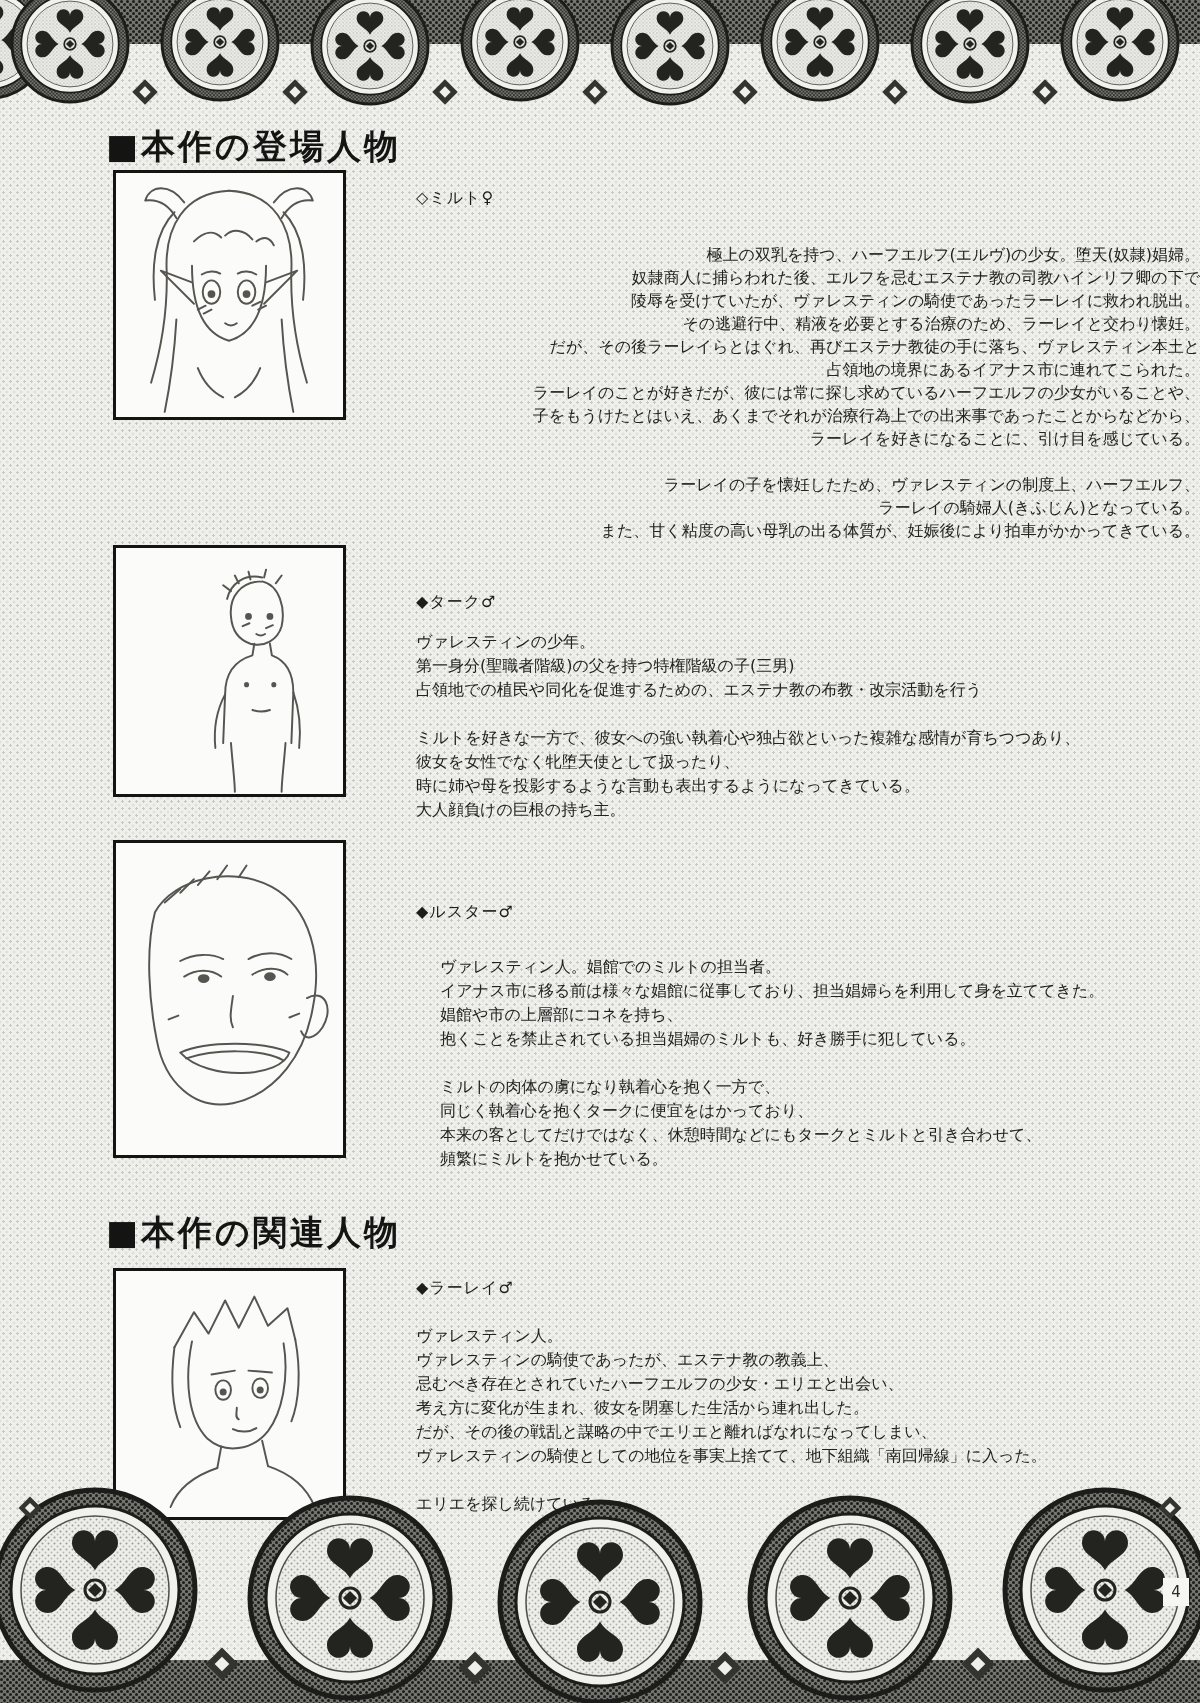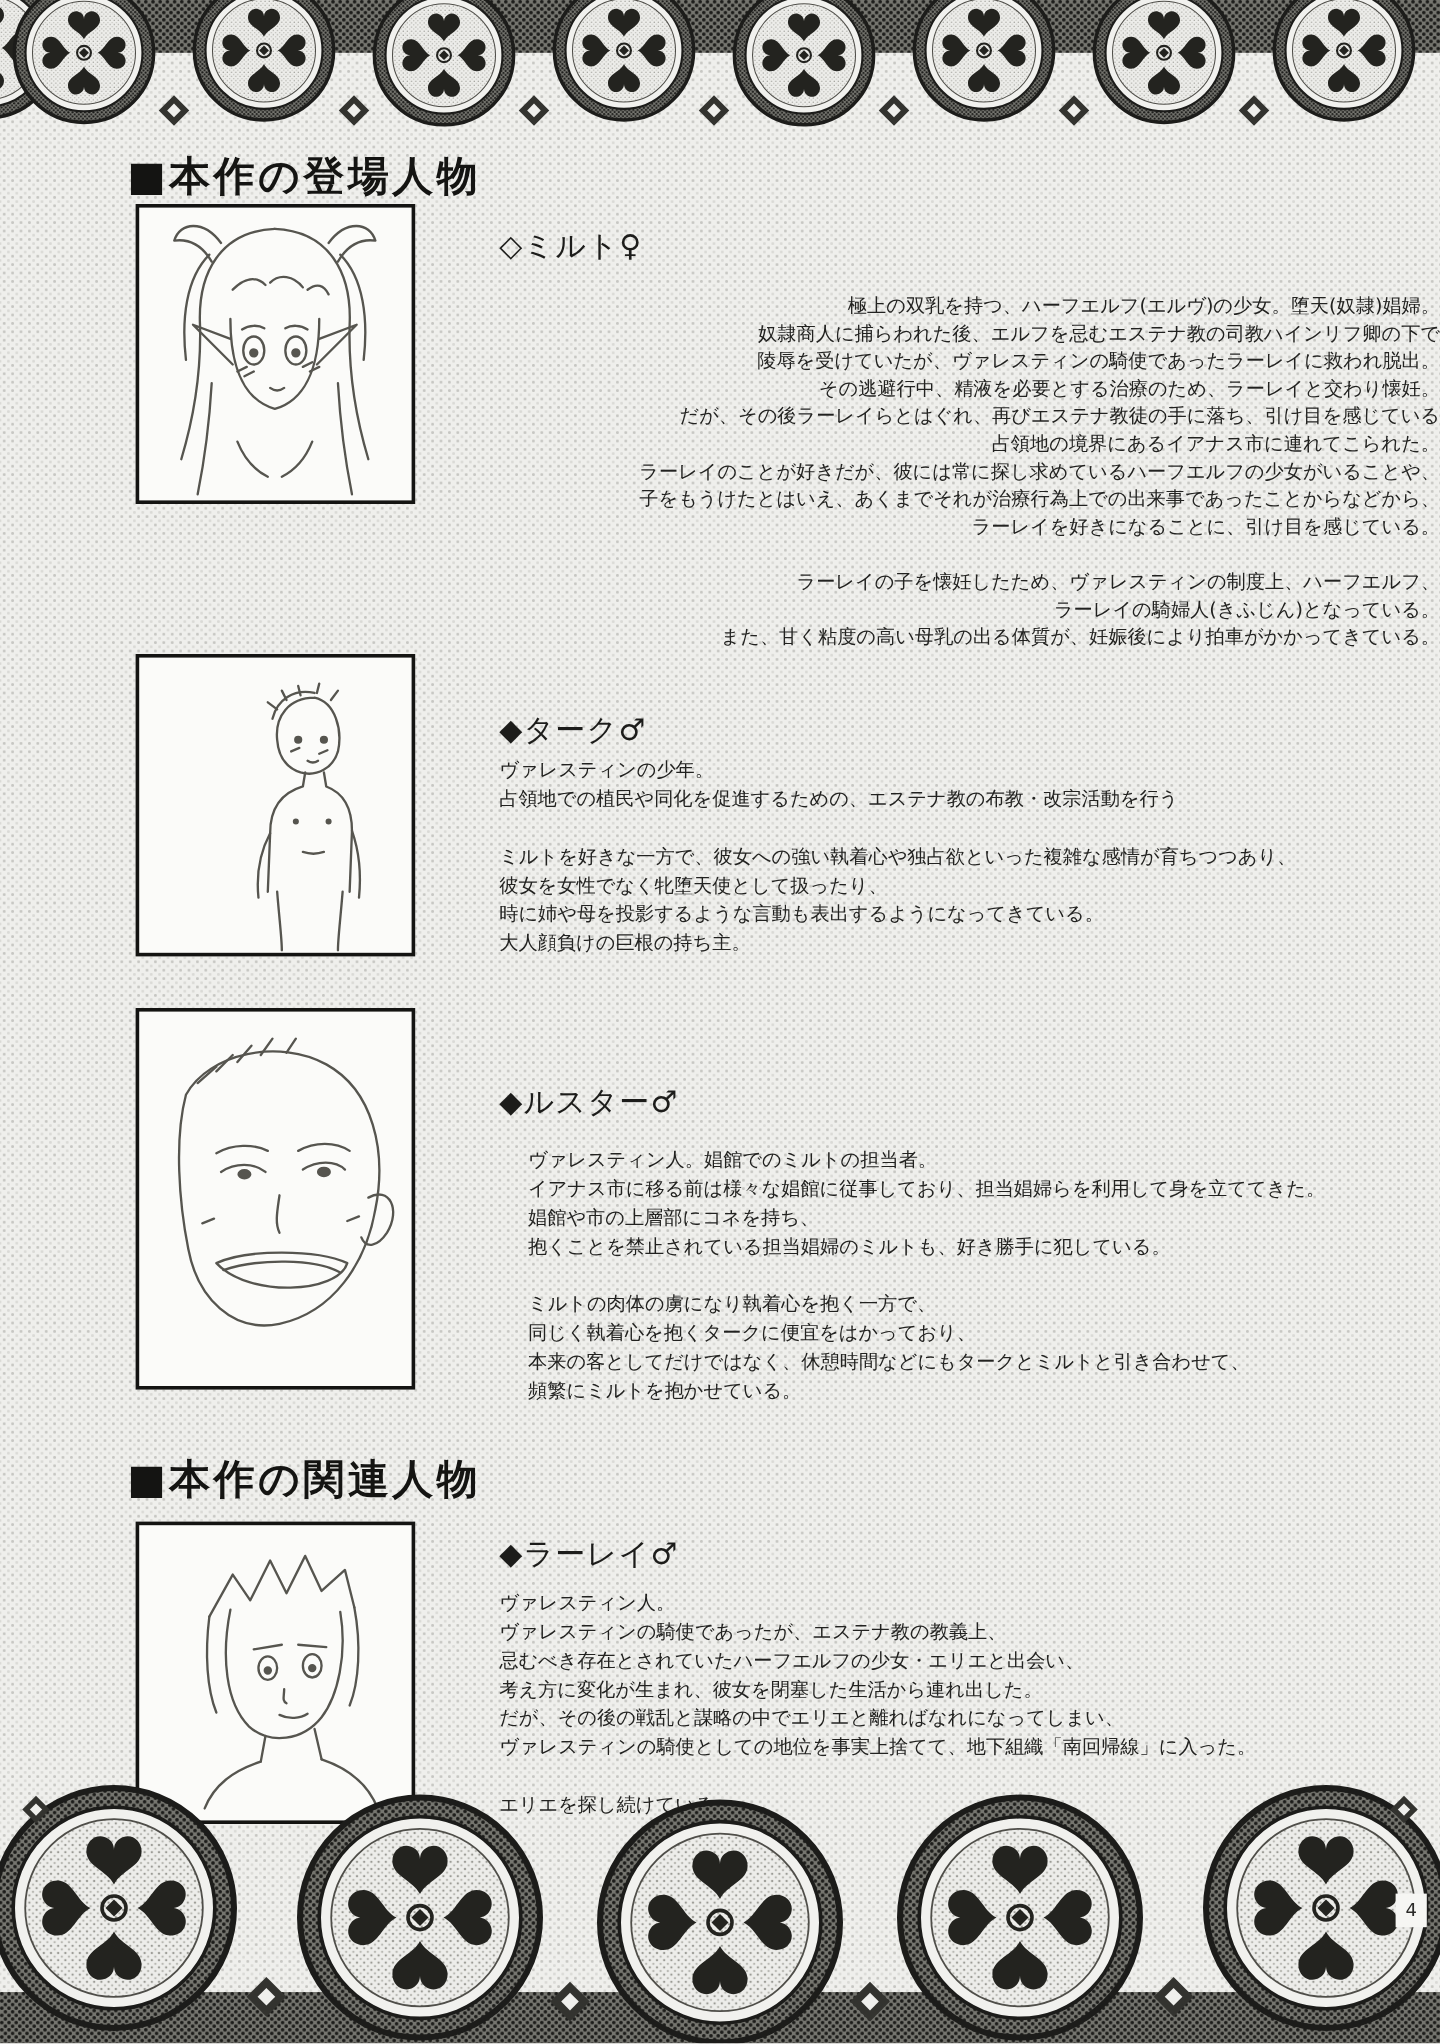--- a/index.html
+++ b/index.html
@@ -23,21 +23,21 @@
     white-space:nowrap;
   }
   #header1{top:124px;}
   #header2{top:1210px;}
   .portrait{
     position:absolute;left:113px;width:233px;
     background:#fbfbf9;border:3px solid #141412;box-sizing:border-box;
   }
   .portrait svg{display:block;width:100%;height:100%;}
   .char-title{
-    position:absolute;left:416px;font-size:25px;color:#1c1c1a;
+    position:absolute;left:416px;font-size:16px;color:#1c1c1a;
     white-space:nowrap;letter-spacing:1px;
   }
   .char-body{
     position:absolute;left:416px;width:784px;overflow:hidden;
     font-size:16px;color:#222220;
   }
   .char-body .tline{white-space:nowrap;line-height:23px;min-height:23px;}
   .s2 .tline,.s3 .tline,.s4 .tline{line-height:24px;min-height:24px;}
   .page-number{
     position:absolute;left:1163px;top:1578px;width:26px;height:28px;
@@ -129,21 +129,21 @@
         <path d="M84 200 C90 215 100 225 110 230 M148 200 C142 215 132 225 122 230"></path>
       </g>
     </svg>
   </div>
   <div class="char-title" style="top:188px;">◇ミルト♀</div>
   <div class="char-body s1" style="top:243px;text-align:right;">
       <div class="tline">極上の双乳を持つ、ハーフエルフ(エルヴ)の少女。堕天(奴隷)娼婦。</div>
       <div class="tline">奴隷商人に捕らわれた後、エルフを忌むエステナ教の司教ハインリフ卿の下で</div>
       <div class="tline">陵辱を受けていたが、ヴァレスティンの騎使であったラーレイに救われ脱出。</div>
       <div class="tline">その逃避行中、精液を必要とする治療のため、ラーレイと交わり懐妊。</div>
-      <div class="tline">だが、その後ラーレイらとはぐれ、再びエステナ教徒の手に落ち、引け目を感じている</div>
+      <div class="tline">だが、その後ラーレイらとはぐれ、再びエステナ教徒の手に落ち、ヴァレスティン本土と</div>
       <div class="tline">占領地の境界にあるイアナス市に連れてこられた。</div>
       <div class="tline">ラーレイのことが好きだが、彼には常に探し求めているハーフエルフの少女がいることや、</div>
       <div class="tline">子をもうけたとはいえ、あくまでそれが治療行為上での出来事であったことからなどから、</div>
       <div class="tline">ラーレイを好きになることに、引け目を感じている。</div>
       <div class="tline">&nbsp;</div>
       <div class="tline">ラーレイの子を懐妊したため、ヴァレスティンの制度上、ハーフエルフ、</div>
       <div class="tline">ラーレイの騎婦人(きふじん)となっている。</div>
       <div class="tline">また、甘く粘度の高い母乳の出る体質が、妊娠後により拍車がかかってきている。</div>
     </div>
 
@@ -165,20 +165,21 @@
         <circle cx="162" cy="140" r="1.6" fill="#56554f"></circle>
         <path d="M140 166 C146 168 152 168 158 166"></path>
         <path d="M118 200 C120 225 122 240 122 250"></path>
         <path d="M174 200 C172 225 170 240 170 250"></path>
       </g>
     </svg>
   </div>
   <div class="char-title" style="top:592px;">◆ターク♂</div>
   <div class="char-body s2" style="top:630px;">
       <div class="tline">ヴァレスティンの少年。</div>
+      <div class="tline">第一身分(聖職者階級)の父を持つ特権階級の子(三男)</div>
       <div class="tline">占領地での植民や同化を促進するための、エステナ教の布教・改宗活動を行う</div>
       <div class="tline">&nbsp;</div>
       <div class="tline">ミルトを好きな一方で、彼女への強い執着心や独占欲といった複雑な感情が育ちつつあり、</div>
       <div class="tline">彼女を女性でなく牝堕天使として扱ったり、</div>
       <div class="tline">時に姉や母を投影するような言動も表出するようになってきている。</div>
       <div class="tline">大人顔負けの巨根の持ち主。</div>
     </div>
 
   <div class="portrait" style="top:840px;height:318px;">
     <svg viewBox="0 0 233 318">

